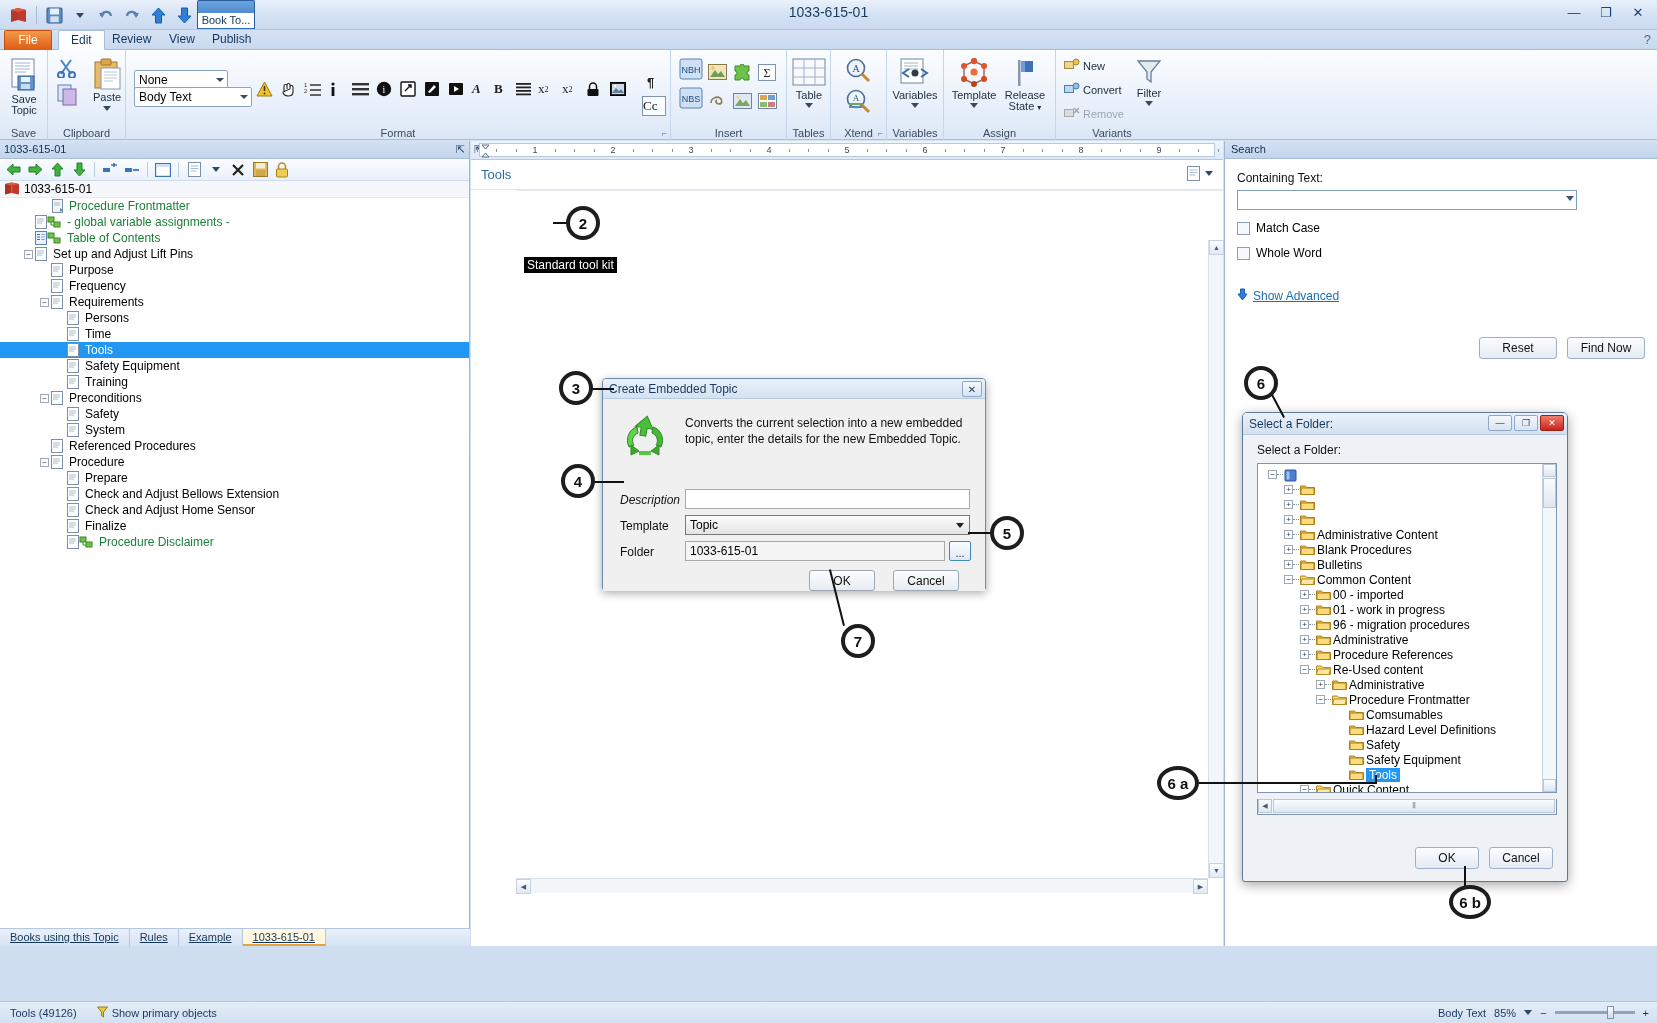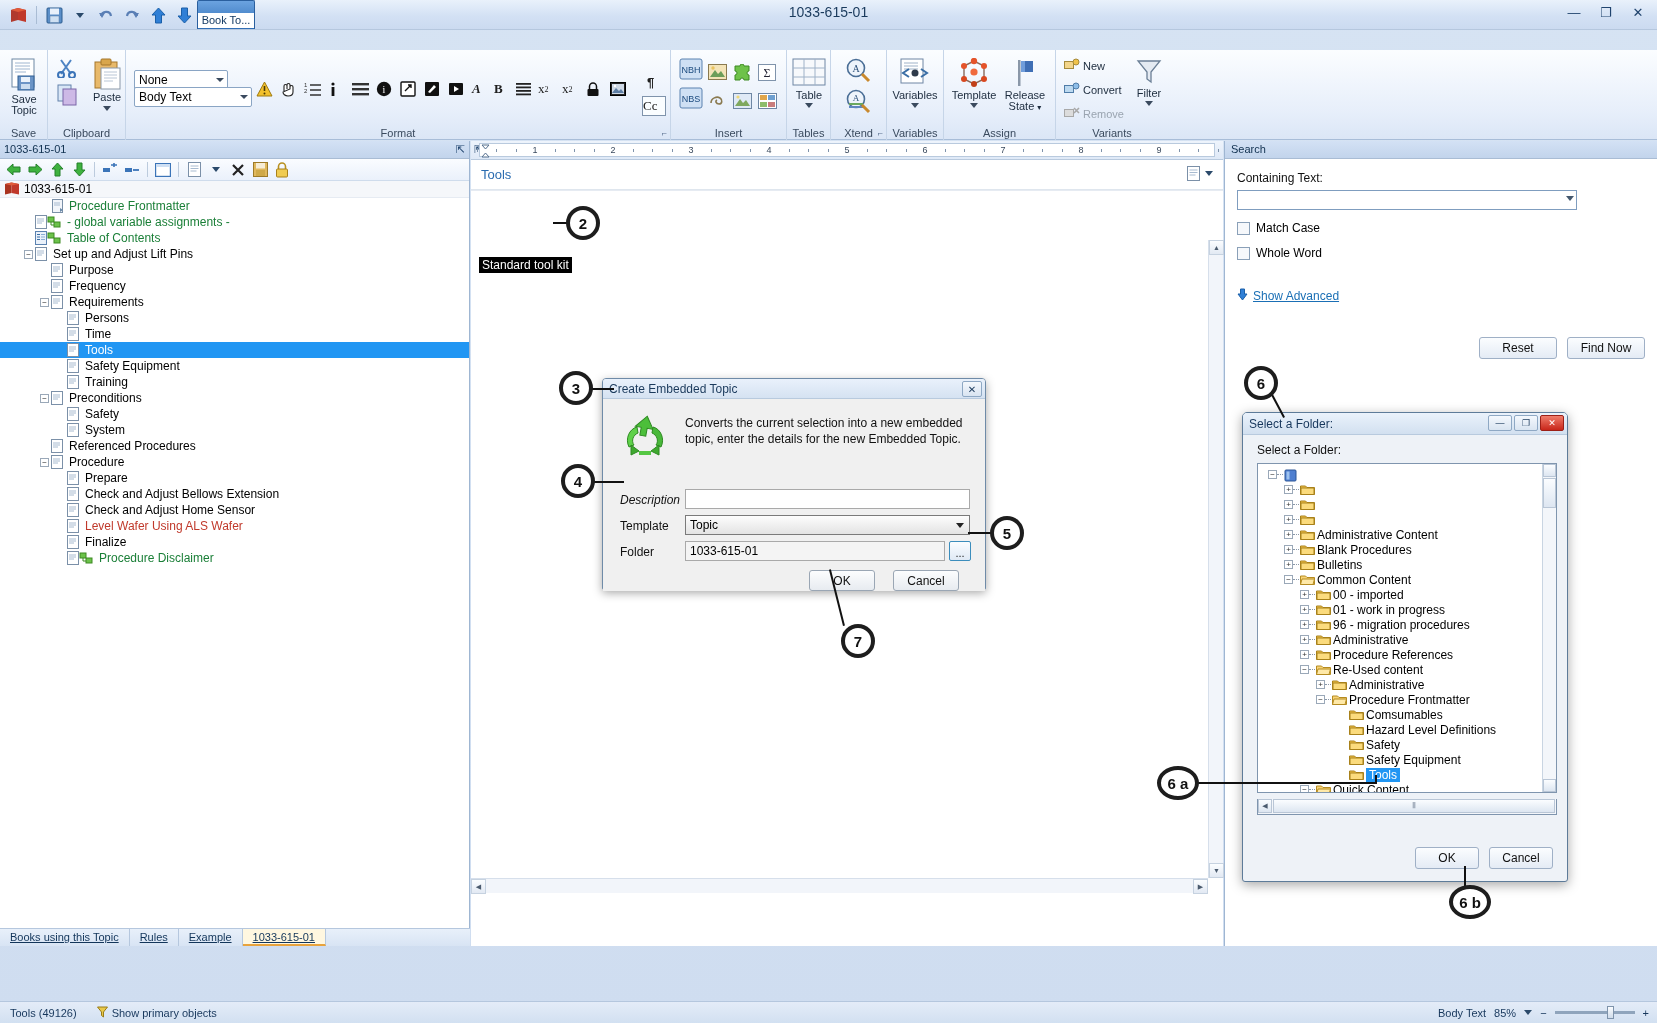--- a/index.html
+++ b/index.html
@@ -163,21 +163,21 @@
   .ruler { position:absolute; left: 8px; top: 2px; right: 8px; height: 14px;
       background: #fff; border: 1px solid #b9cade; }
   .rtick { position:absolute; top: 5px; width:1px; height:3px; background:#7f93ab; }
   .rnum { position:absolute; top: 1px; font-size: 9px; color: #3a4a5e; transform: translateX(-50%); }
   .doc-head {
     height: 30px; border-bottom: 1px solid #dfe6ee; position: relative;
     background: #fff;
   }
   .doc-head .topicname { position:absolute; left: 10px; top: 7px; color: #2b6cb0; font-size: 13px; }
   .doc-head .hicons { position:absolute; right: 10px; top: 6px; display:flex; gap:5px; }
-  .doc-body { position: relative; height: 720px; background: #fff; border-top: 1px solid #e6ebf2; }
+  .doc-body { position: relative; height: 720px; background: #fff; border-top: 1px solid #e6ebf2; margin-left: 45px; }
   .hl-text {
     position: absolute; left: 8px; top: 66px;
     background: #000; color: #fff; font-size: 12px; padding: 1px 3px;
   }
   .doc-scroll-v {
     position:absolute; right: 0; top: 49px; width: 15px; bottom: 32px;
     background: #f2f5fa; border-left: 1px solid #d6dfeb;
   }
   .doc-scroll-h {
     position:absolute; left: 0; right: 15px; bottom: 17px; height: 15px;
@@ -383,20 +383,28 @@
 
     <div class="win-title">1033-615-01</div>
 
     <div class="win-btns">
       <div class="wb">—</div>
       <div class="wb">❐</div>
       <div class="wb">✕</div>
     </div>
   </div>
 
+  <div class="ribbon-tabs">
+    <div class="rtab file">File</div>
+    <div class="rtab sel" style="left:58px;">Edit</div>
+    <div class="rtab" style="left:100px;">Review</div>
+    <div class="rtab" style="left:157px;">View</div>
+    <div class="rtab" style="left:200px;">Publish</div>
+    <div class="ribbon-help">?</div>
+  </div>
 
   <div class="ribbon">
 
     <div class="rgroup" style="left:0; width:48px;">
       <div class="bigbtn" style="left:-1px; top:8px;">
         <svg width="32" height="34" viewBox="0 0 32 34">
             <rect x="4" y="1" width="22" height="28" fill="#fff" stroke="#6d87a3"></rect>
             <path d="M7 5 h15 M7 8 h15 M7 11 h15 M7 14 h11" stroke="#9fb6d0"></path>
             <rect x="10" y="18" width="16" height="14" fill="#6b94c6" stroke="#2f5e94"></rect>
             <rect x="13" y="19" width="9" height="5" fill="#eaf2fb"></rect>
@@ -969,29 +977,20 @@
           <span class="tlabel">Check and Adjust Bellows Extension</span>
         </div>
         <div class="trow">
           <span style="width: 56px; flex: 0 0 auto;"></span>
           <span class="tspace"></span>
           <span class="docico" style="width: 14px;"><svg width="12" height="14" viewBox="0 0 12 14">
               <rect x="0.5" y="0.5" width="11" height="13" fill="#fff" stroke="#7b90a8"></rect>
               <path d="M2 4 h7 M2 6 h7 M2 8 h5" stroke="#a8bbd0" stroke-width="1"></path>
             </svg></span>
           <span class="tlabel">Check and Adjust Home Sensor</span>
-        </div>
-        <div class="trow">
-          <span style="width: 56px; flex: 0 0 auto;"></span>
-          <span class="tspace"></span>
-          <span class="docico" style="width: 14px;"><svg width="12" height="14" viewBox="0 0 12 14">
-              <rect x="0.5" y="0.5" width="11" height="13" fill="#fff" stroke="#7b90a8"></rect>
-              <path d="M2 4 h7 M2 6 h7 M2 8 h5" stroke="#a8bbd0" stroke-width="1"></path>
-            </svg></span>
-          <span class="tlabel red">Level Wafer Using ALS Wafer</span>
         </div>
         <div class="trow">
           <span style="width: 56px; flex: 0 0 auto;"></span>
           <span class="tspace"></span>
           <span class="docico" style="width: 14px;"><svg width="12" height="14" viewBox="0 0 12 14">
               <rect x="0.5" y="0.5" width="11" height="13" fill="#fff" stroke="#7b90a8"></rect>
               <path d="M2 4 h7 M2 6 h7 M2 8 h5" stroke="#a8bbd0" stroke-width="1"></path>
             </svg></span>
           <span class="tlabel">Finalize</span>
         </div>

